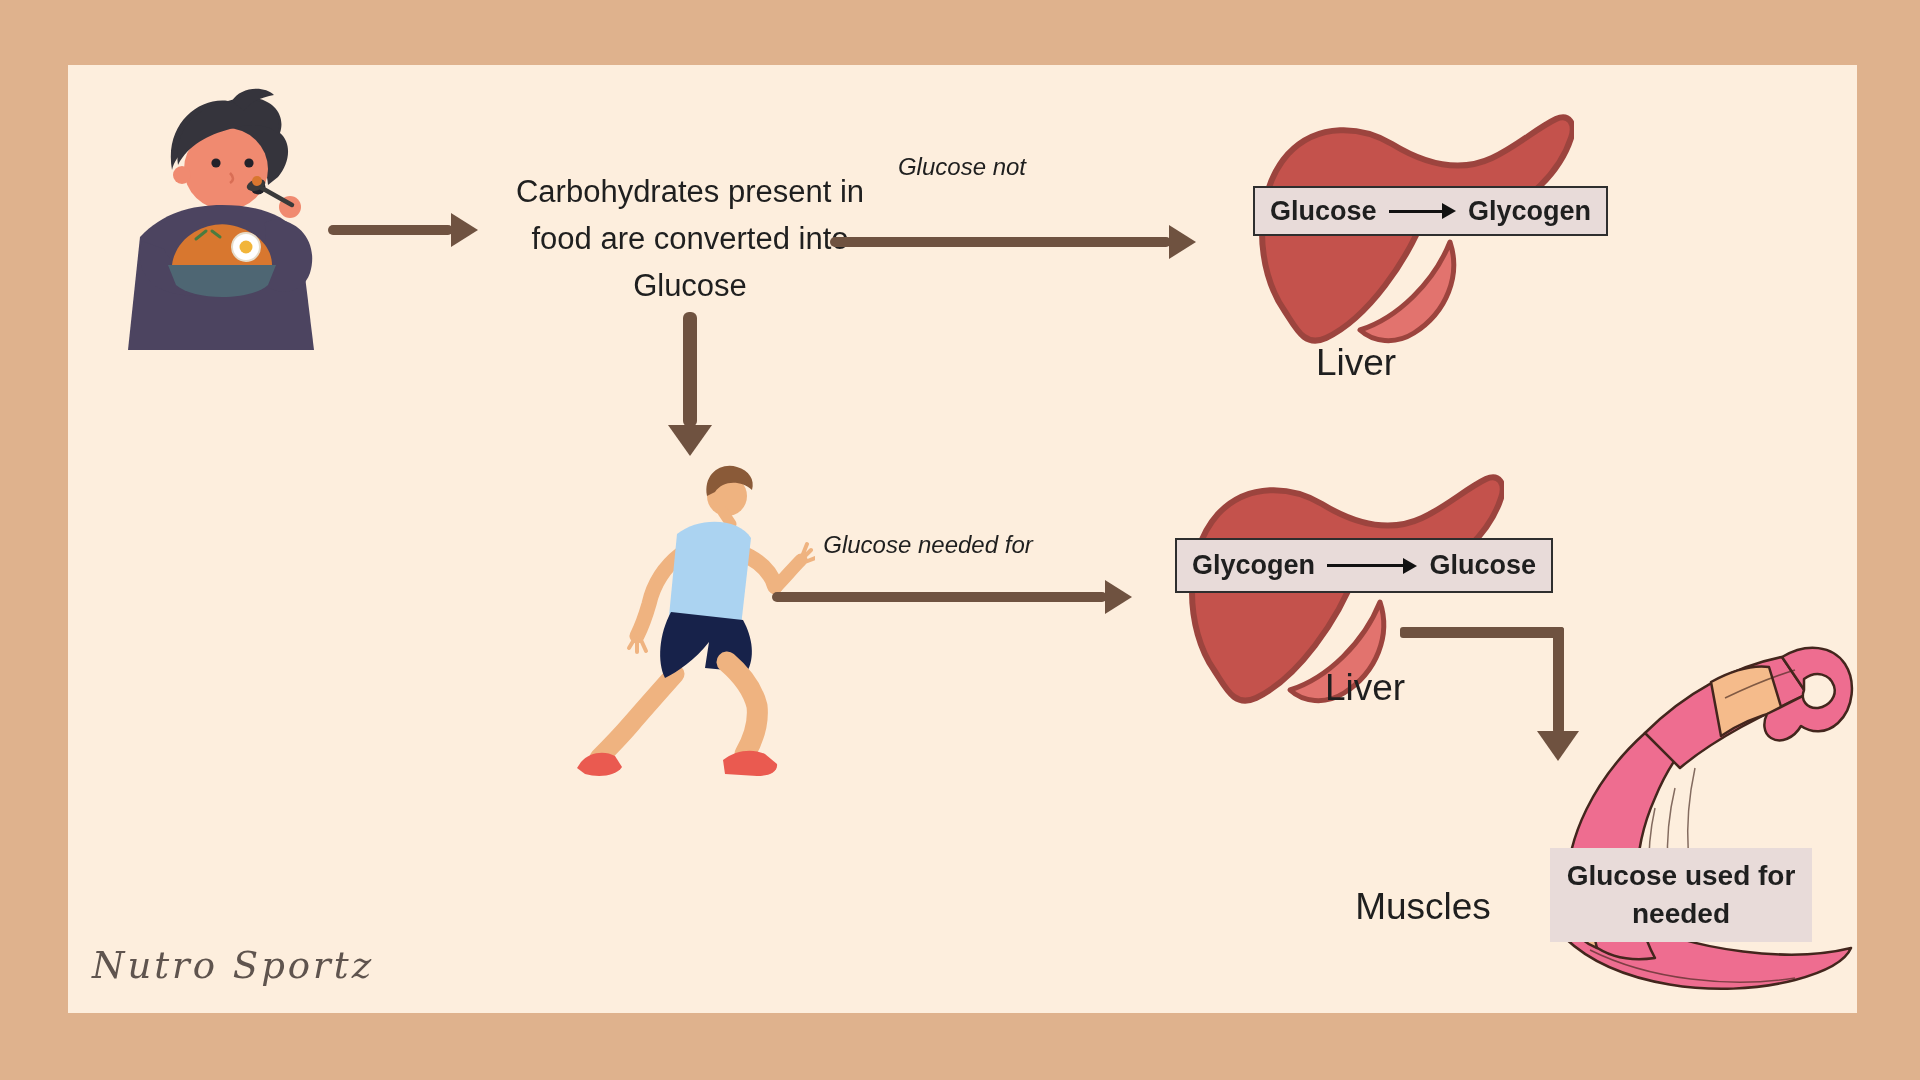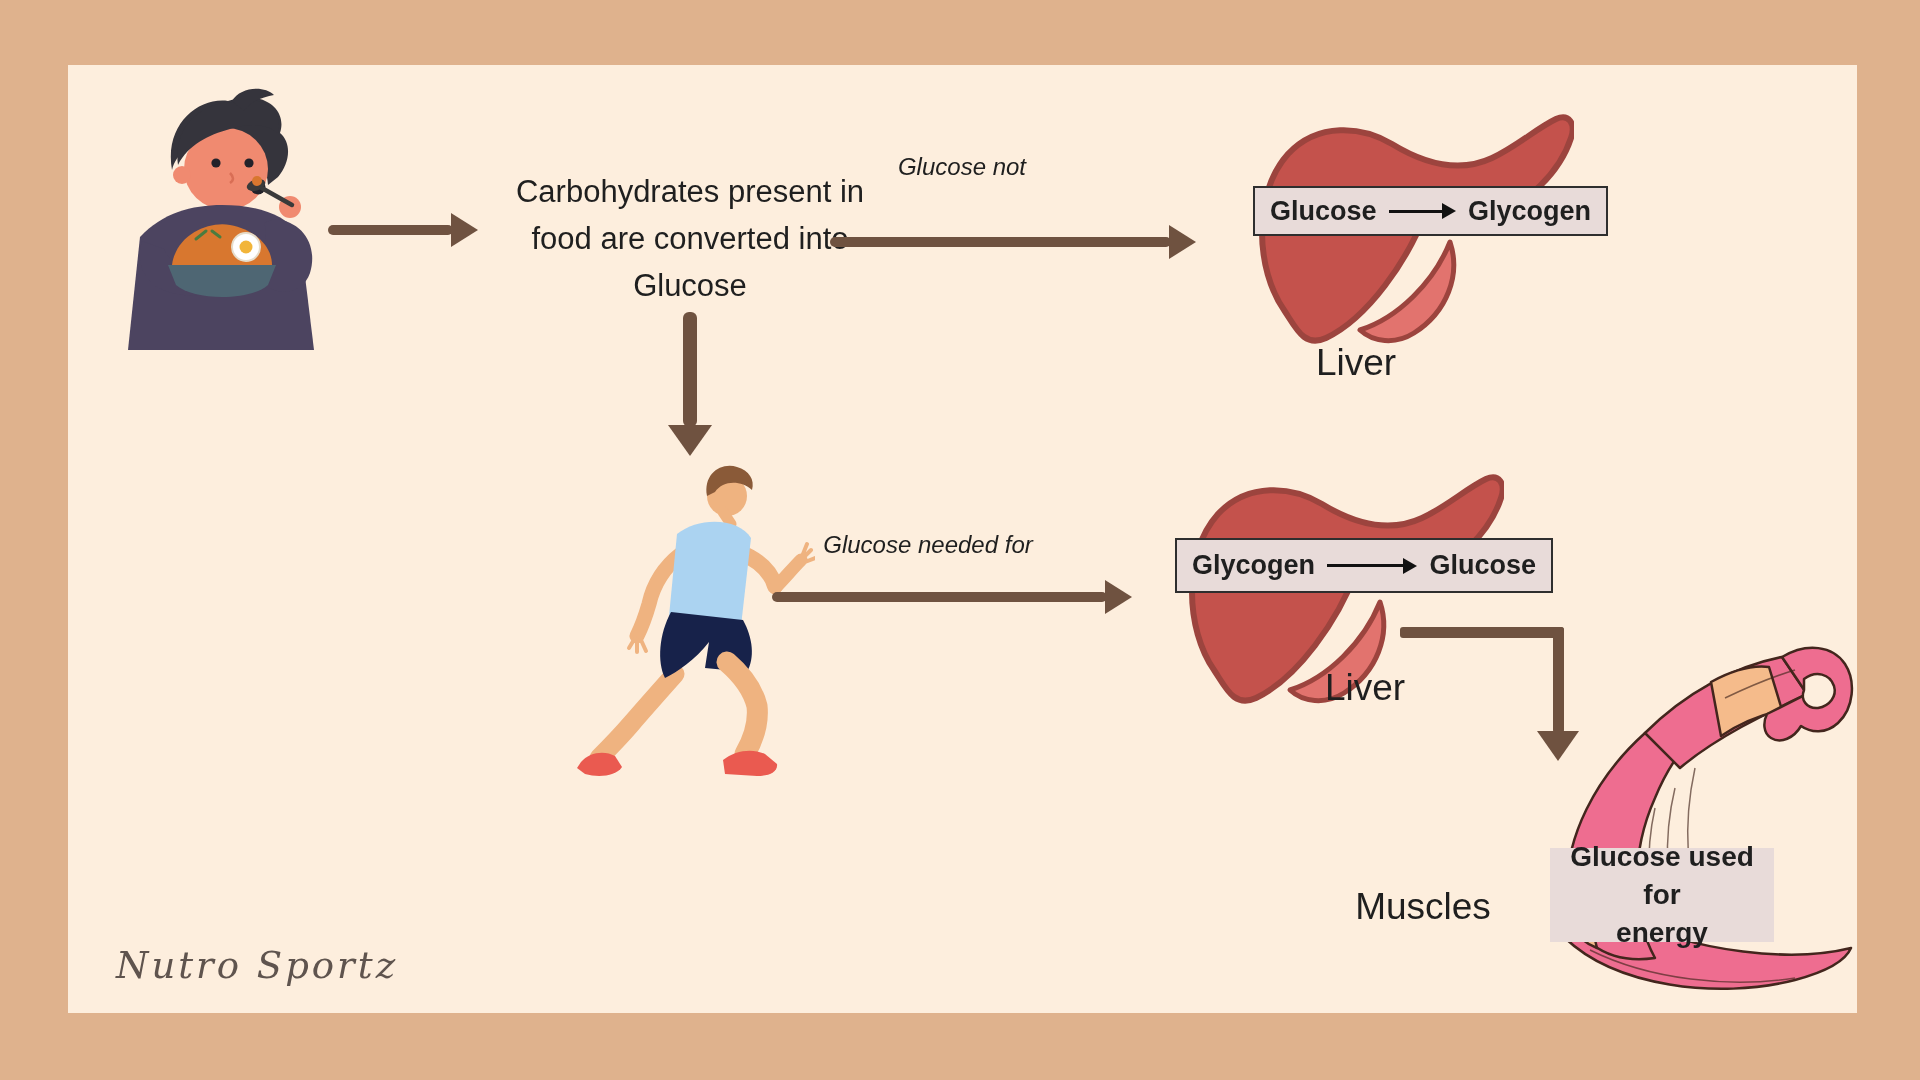--- a/index.html
+++ b/index.html
@@ -39,25 +39,25 @@
   
   .metab-box{position:absolute;box-sizing:border-box;
     background:var(--label-box-bg,#e8dbd9);
     border:2px solid var(--label-box-border,#2e2e2e);
     display:flex;align-items:center;justify-content:space-between;
     padding:0 15px;font-weight:bold;font-size:27px;}
   .rxn{display:flex;align-items:center;flex:1;margin:0 12px;}
   .rxn .line{height:3px;flex:1;background:#111;}
   .rxn .tri{width:0;height:0;border-left:14px solid #111;
     border-top:8px solid transparent;border-bottom:8px solid transparent;}
-  .muscle-box{position:absolute;box-sizing:border-box;left:1550px;top:848px;width:224px;height:94px;
+  .muscle-box{position:absolute;box-sizing:border-box;left:1550px;top:848px;width:262px;height:94px;
     background:var(--label-box-bg,#e8dbd9);display:flex;flex-direction:column;
     justify-content:center;text-align:center;font-weight:bold;font-size:28px;line-height:38px;}
   .watermark{left:92px;top:944px;font-family:"DejaVu Serif",serif;font-style:italic;
-    font-size:37px;letter-spacing:3px;color:var(--watermark-ink,#5f544e);margin-left:24px;}
+    font-size:37px;letter-spacing:3px;color:var(--watermark-ink,#5f544e);}
 </style>
 </head>
 <body>
 
 <div class="panel"></div>
 
 <svg class="ill" style="left:112px;top:85px" width="215" height="265" viewBox="0 0 215 265">
 
   <path d="M60,85 C52,40 86,12 116,16 C150,4 176,24 168,48 C180,58 178,78 166,92 L156,100 C154,64 120,50 98,54 C80,58 64,68 60,85 Z" fill="#35343c"></path>
 
@@ -202,16 +202,16 @@
     <path d="M180,150 C168,200 170,256 188,300"></path>
     <path d="M200,130 C188,185 190,245 212,292"></path>
     <path d="M230,60 C255,48 280,38 300,32"></path>
     <path d="M95,312 C155,342 235,350 300,340"></path>
   </g>
 </svg>
 
 <div class="abs organ-label center-text" style="left:1323px;top:886px;width:200px">Muscles</div>
 <div class="muscle-box">
   <div>Glucose used for</div>
-  <div>energy</div>
+  <div>needed</div>
 </div>
 
 <div class="abs watermark">Nutro Sportz</div>
 
 </body></html>

